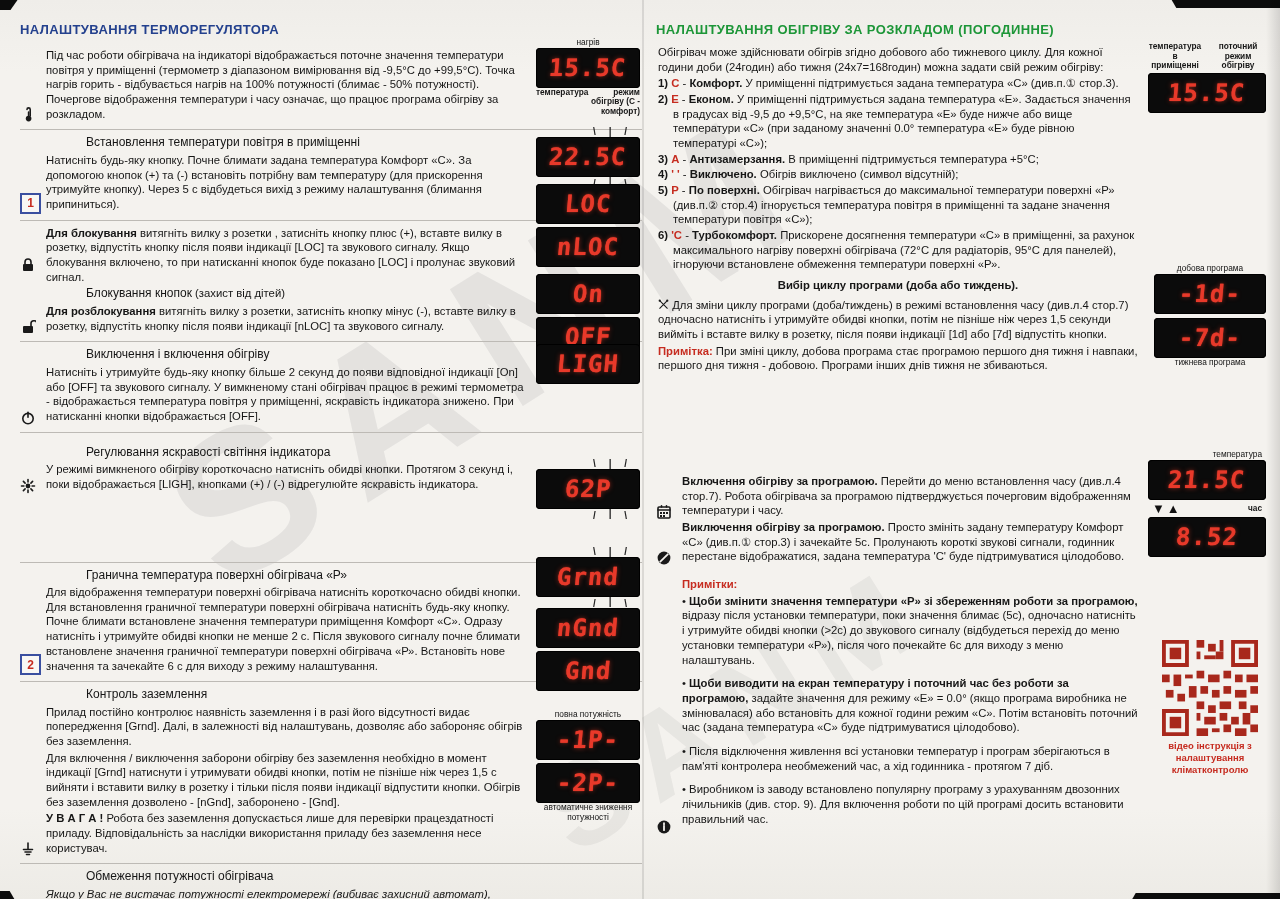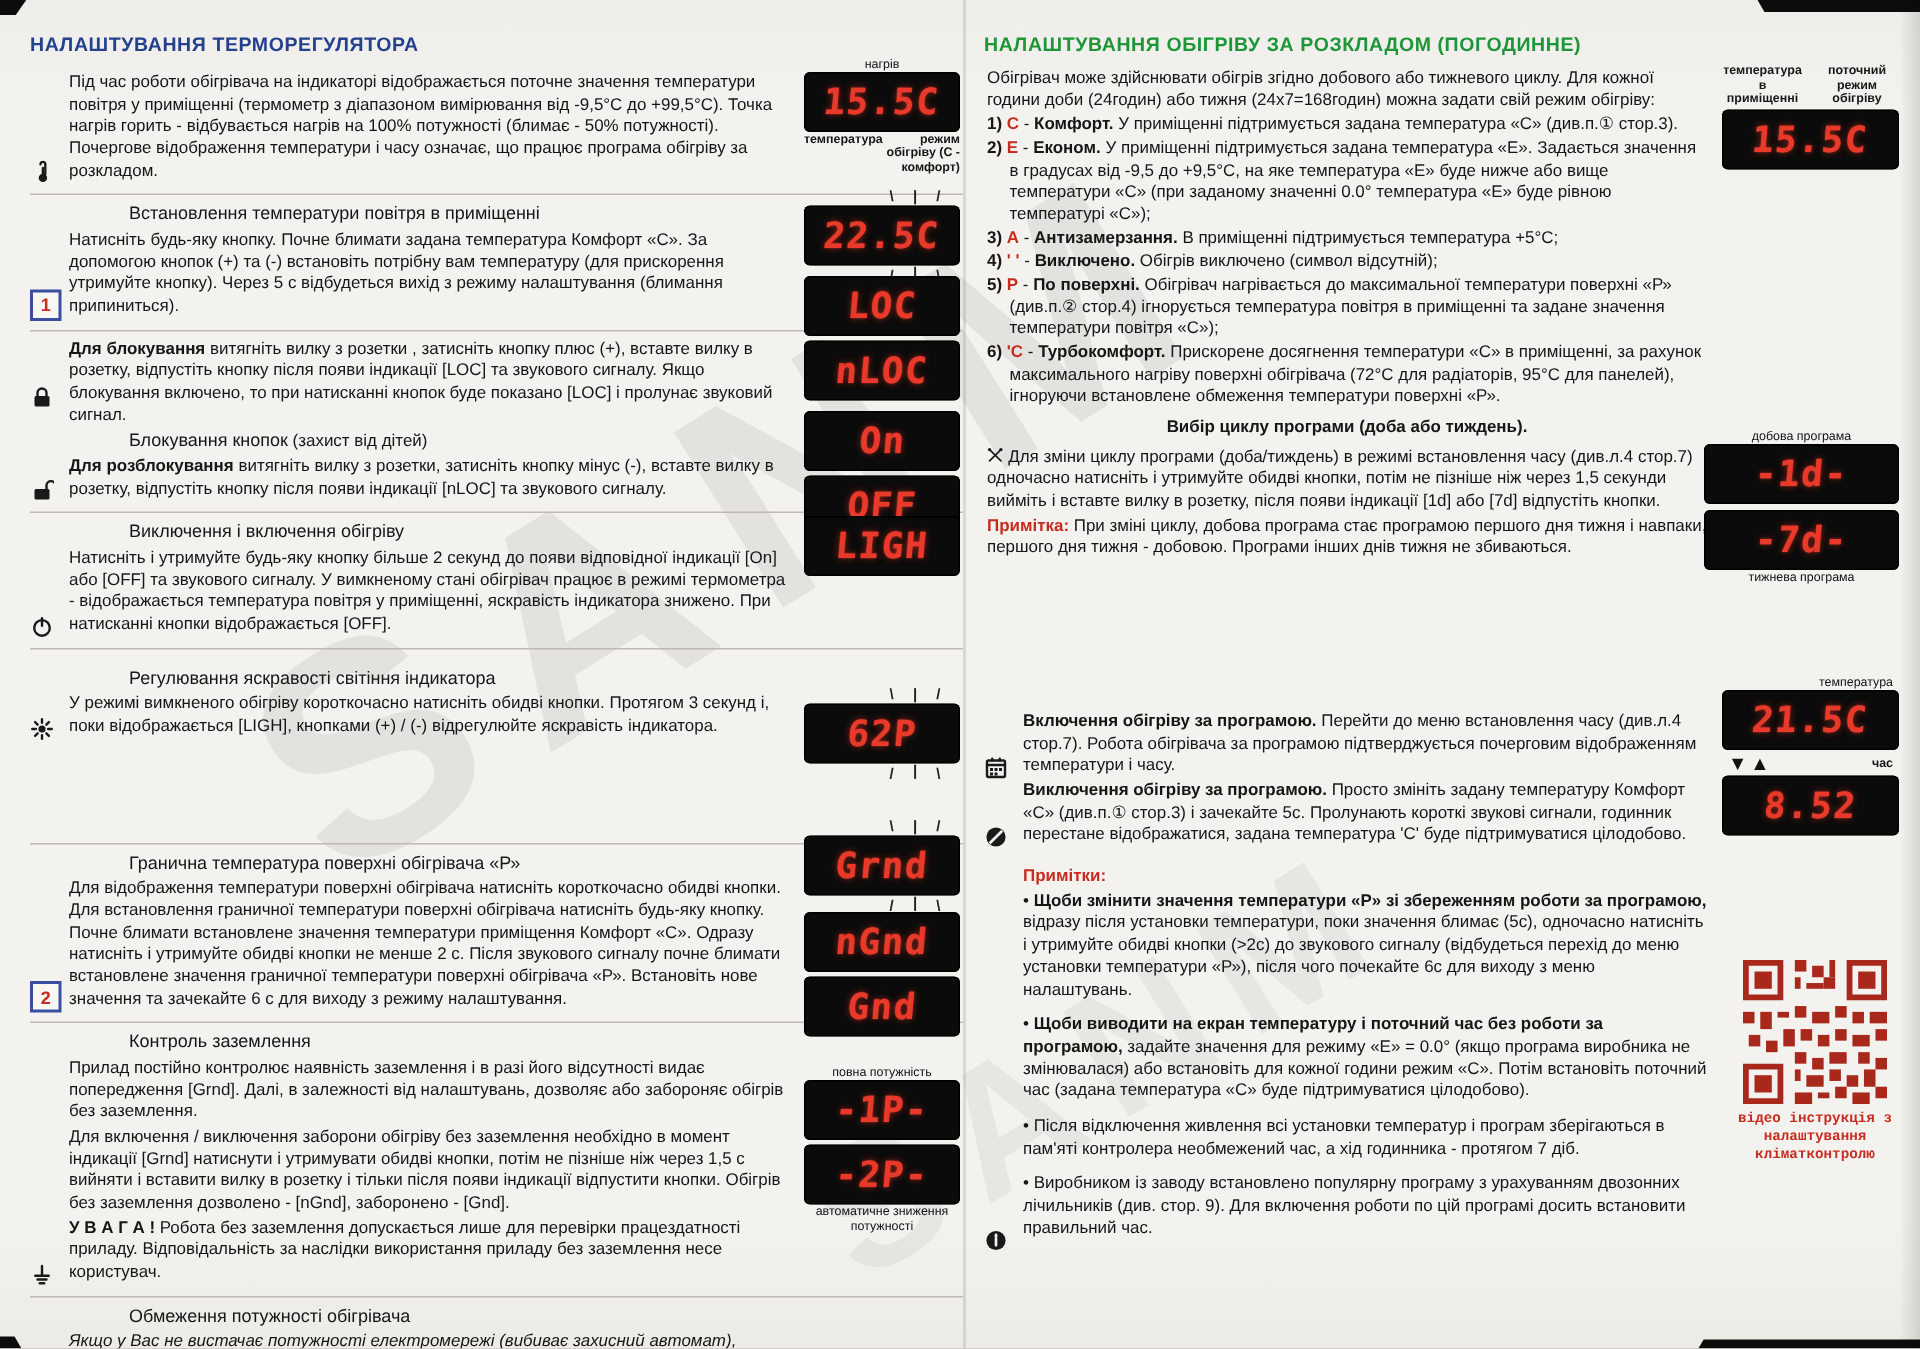--- a/index.html
+++ b/index.html
@@ -341,21 +341,21 @@
     <div class="rail-item" style="top:20px;width:118px;">
       <div class="lbl-row" style="margin-bottom:2px;">
         <span style="max-width:54px;text-align:center;">температура в приміщенні</span>
         <span style="max-width:56px;text-align:center;">поточний режим обігріву</span>
       </div>
       <div class="led">
           <span>15.5C</span>
         </div>
     </div>
 
-    <div class="rail-item" style="top:264px;width:130px;">
+    <div class="rail-item" style="top:242px;width:112px;">
       <div class="ledlabel">добова програма</div>
       <div class="led">
           <span>-1d-</span>
         </div>
       <div style="height:4px"></div>
       <div class="led">
           <span>-7d-</span>
         </div>
       <div class="ledlabel">тижнева програма</div>
     </div>
@@ -367,21 +367,21 @@
         </div>
       <div class="updown">
         <span class="tris">▼▲</span>
         <span class="cl">час</span>
       </div>
       <div class="led">
           <span>8.52</span>
         </div>
     </div>
 
-    <div class="rail-item" style="top:618px;width:112px;font-family:Liberation Mono, monospace;">
+    <div class="rail-item" style="top:618px;width:112px;">
       <svg width="96" height="96" viewBox="0 0 25 25" style="display:block;margin:0 auto;">
         <rect width="25" height="25" fill="#f4f2ee"></rect>
         <g fill="#a8281c">
           <path d="M0 0h7v7H0zM1 1v5h5V1z"></path>
             <rect x="2" y="2" width="3" height="3"></rect>
           <path d="M18 0h7v7h-7zM19 1v5h5V1z"></path>
             <rect x="20" y="2" width="3" height="3"></rect>
           <path d="M0 18h7v7H0zM1 19v5h5v-5z"></path>
             <rect x="2" y="20" width="3" height="3"></rect>
           <rect x="9" y="0" width="2" height="2"></rect>

